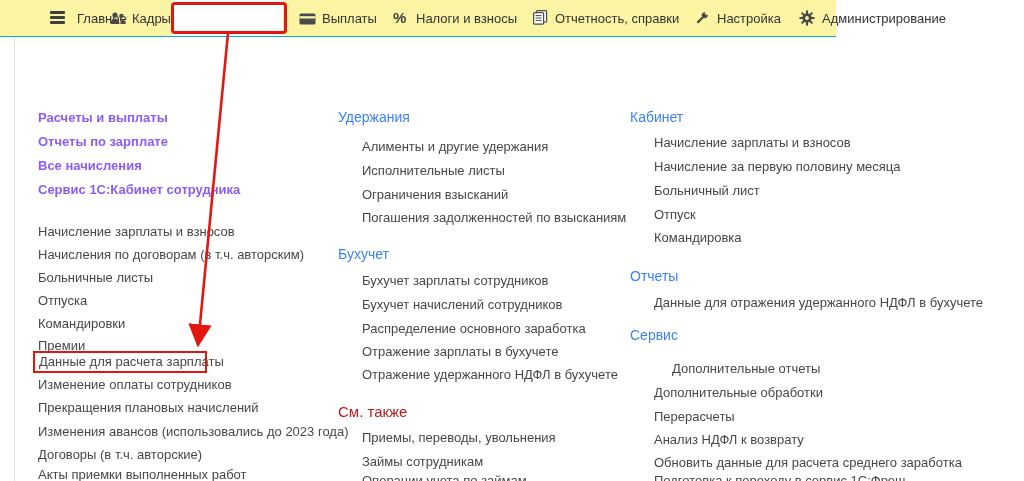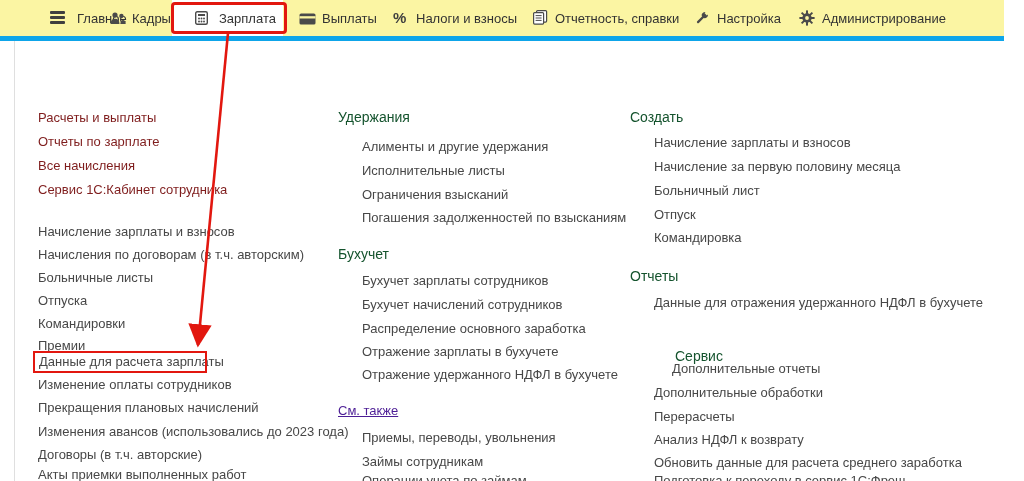--- a/index.html
+++ b/index.html
@@ -2,34 +2,34 @@
 <html><head>
 <meta charset="utf-8">
 <style>
   html,body{margin:0;padding:0;}
   body{
     width:1024px;height:481px;overflow:hidden;position:relative;background:#fff;
     font-family:"Liberation Sans","DejaVu Sans",sans-serif;
     -webkit-font-smoothing:antialiased;
   }
   
-  .topbar{position:absolute;left:0;top:0;width:1004px;height:36px;background:#FBF5A3;border-bottom:5px solid #0ea5e9;z-index:2;}
+  .topbar{position:absolute;left:0;top:0;width:836px;height:36px;background:#FBF5A3;border-bottom:1px solid #0ea5e9;z-index:2;}
   .tb-item{position:absolute;top:0;height:36px;cursor:pointer;}
   .tb-label{position:absolute;top:11px;font-size:13px;color:#333;white-space:nowrap;}
   .tab-active-bg{position:absolute;left:172px;top:0;width:111px;height:36px;background:#fff;}
   .hamburger{position:absolute;left:50px;top:11px;width:15px;height:14px;}
   .hamburger span{display:block;width:15px;height:2.6px;background:#3f3f3f;margin-bottom:2.4px;border-radius:1px;}
   .tb-icon{position:absolute;top:11px;}
   .pct{position:absolute;top:9px;font-size:15px;font-weight:bold;color:#3f3f3f;}
   
   .vline{position:absolute;left:14px;top:37px;width:1px;height:444px;background:#DFDFDF;}
   .item{position:absolute;font-size:13px;color:#474747;white-space:nowrap;cursor:pointer;line-height:15px;}
-  .item.bold{font-weight:normal;color:#7f1d1d;}
-  .hdr{position:absolute;font-size:14px;color:#14532d;white-space:nowrap;line-height:16px;}
-  .see-also{position:absolute;font-size:13px;color:#4c1d95;white-space:nowrap;text-decoration:underline;}
+  .item.bold{font-weight:bold;color:#8b5cf6;}
+  .hdr{position:absolute;font-size:14px;color:#3b82f6;white-space:nowrap;line-height:16px;}
+  .see-also{position:absolute;font-size:15px;color:#b91c1c;white-space:nowrap;}
   
   .red-tab-box{position:absolute;left:171px;top:2px;width:110px;height:26px;border:3px solid #E2170F;border-radius:4px;z-index:6;pointer-events:none;}
   .red-item-box{position:absolute;left:33px;top:351px;width:170px;height:18px;border:2px solid #E2170F;z-index:6;pointer-events:none;}
   .dashed-ul{position:absolute;left:36px;top:372px;width:164px;height:0;border-bottom:1px dashed #9a9a9a;z-index:1;}
   .arrow-svg{position:absolute;left:0;top:0;z-index:5;pointer-events:none;}
 </style>
 </head>
 <body>
 
 <div class="topbar">
@@ -48,35 +48,20 @@
   <div class="tb-item" style="left:110px;">
     <svg class="tb-icon" style="left:0;top:12px;" width="16" height="13" viewBox="0 0 16 13">
       <circle cx="5" cy="3.1" r="2.6" fill="#4a4a4a"></circle>
       <circle cx="11.4" cy="3.9" r="2.2" fill="#4a4a4a"></circle>
       <path d="M0.5 12 C0.5 8.4 2.4 6.7 5 6.7 C7.6 6.7 9.5 8.4 9.5 12 Z" fill="#4a4a4a"></path>
       <path d="M10.3 12 C10.4 9.4 11.6 7.8 13.1 7.9 C14.8 8 15.7 9.7 15.7 12 Z" fill="#4a4a4a"></path>
     </svg>
     <span class="tb-label" style="left:22px;text-align:right;">Кадры</span>
   </div>
 
-  <div class="tb-item" style="left:172px;width:111px;">
-    <svg class="tb-icon" style="left:23px;top:11px;" width="13" height="14" viewBox="0 0 13 14">
-      <rect x="0.7" y="0.7" width="11.6" height="12.6" rx="1.5" fill="none" stroke="#4a4a4a" stroke-width="1.4"></rect>
-      <g fill="#4a4a4a">
-        <rect x="3" y="3" width="7" height="2"></rect>
-        <circle cx="4" cy="7.5" r="0.95"></circle>
-          <circle cx="6.5" cy="7.5" r="0.95"></circle>
-          <circle cx="9" cy="7.5" r="0.95"></circle>
-        <circle cx="4" cy="10.5" r="0.95"></circle>
-          <circle cx="6.5" cy="10.5" r="0.95"></circle>
-          <circle cx="9" cy="10.5" r="0.95"></circle>
-      </g>
-    </svg>
-    <span class="tb-label" style="left:47px;">Зарплата</span>
-  </div>
 
   <div class="tb-item" style="left:299px;">
     <svg class="tb-icon" style="left:0;top:13px;" width="17" height="12" viewBox="0 0 17 12">
       <rect x="0.5" y="0.5" width="16" height="11" rx="1.6" fill="#4a4a4a"></rect>
       <rect x="0.5" y="3.2" width="16" height="2.3" fill="#FBF5A3"></rect>
     </svg>
     <span class="tb-label" style="left:23px;">Выплаты</span>
   </div>
 
   <div class="tb-item" style="left:393px;">
@@ -154,31 +139,31 @@
 <div class="item" style="left:362px;top:297px;">Бухучет начислений сотрудников</div>
 <div class="item" style="left:362px;top:321px;">Распределение основного заработка</div>
 <div class="item" style="left:362px;top:344px;">Отражение зарплаты в бухучете</div>
 <div class="item" style="left:362px;top:367px;">Отражение удержанного НДФЛ в бухучете</div>
 
 <div class="see-also" style="left:338px;top:403px;">См. также</div>
 <div class="item" style="left:362px;top:430px;">Приемы, переводы, увольнения</div>
 <div class="item" style="left:362px;top:454px;">Займы сотрудникам</div>
 <div class="item" style="left:362px;top:473px;">Операции учета по займам</div>
 
-<div class="hdr" style="left:630px;top:109px;">Создать</div>
+<div class="hdr" style="left:630px;top:109px;">Кабинет</div>
 <div class="item" style="left:654px;top:135px;">Начисление зарплаты и взносов</div>
 <div class="item" style="left:654px;top:159px;">Начисление за первую половину месяца</div>
 <div class="item" style="left:654px;top:183px;">Больничный лист</div>
 <div class="item" style="left:654px;top:207px;">Отпуск</div>
 <div class="item" style="left:654px;top:230px;">Командировка</div>
 
 <div class="hdr" style="left:630px;top:268px;">Отчеты</div>
 <div class="item" style="left:654px;top:295px;">Данные для отражения удержанного НДФЛ в бухучете</div>
 
-<div class="hdr" style="left:630px;top:348px;margin-left:45px;">Сервис</div>
+<div class="hdr" style="left:630px;top:327px;">Сервис</div>
 <div class="item" style="left:672px;top:361px;">Дополнительные отчеты</div>
 <div class="item" style="left:654px;top:385px;">Дополнительные обработки</div>
 <div class="item" style="left:654px;top:409px;">Перерасчеты</div>
 <div class="item" style="left:654px;top:432px;">Анализ НДФЛ к возврату</div>
 <div class="item" style="left:654px;top:455px;">Обновить данные для расчета среднего заработка</div>
 <div class="item" style="left:654px;top:473px;">Подготовка к переходу в сервис 1С:Фреш</div>
 
 <div class="red-tab-box"></div>
 <div class="dashed-ul"></div>
 <div class="red-item-box"></div>

